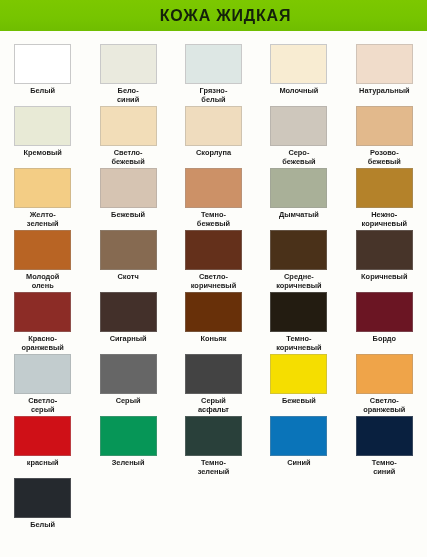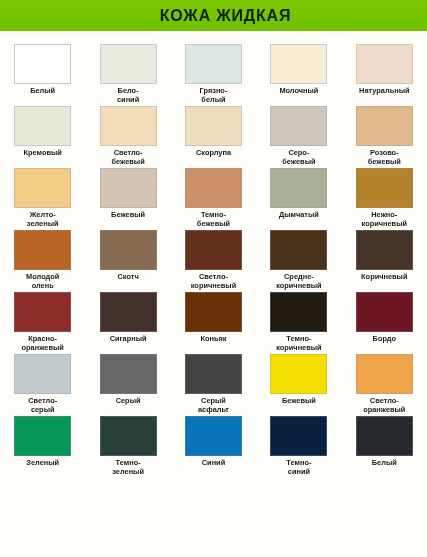--- a/index.html
+++ b/index.html
@@ -212,20 +212,24 @@
       <div class="cell">
         <div class="swatch" style="background: rgb(245, 222, 0);"></div>
         <div class="label">Бежевый</div>
       </div>
       <div class="cell">
         <div class="swatch" style="background: rgb(239, 164, 73);"></div>
         <div class="label">Светло-
 оранжевый</div>
       </div>
       <div class="cell">
+        <div class="swatch" style="background: rgb(207, 16, 23);"></div>
+        <div class="label">красный</div>
+      </div>
+      <div class="cell">
         <div class="swatch" style="background: rgb(6, 150, 87);"></div>
         <div class="label">Зеленый</div>
       </div>
       <div class="cell">
         <div class="swatch" style="background: rgb(41, 64, 58);"></div>
         <div class="label">Темно-
 зеленый</div>
       </div>
       <div class="cell">
         <div class="swatch" style="background: rgb(10, 116, 185);"></div>

